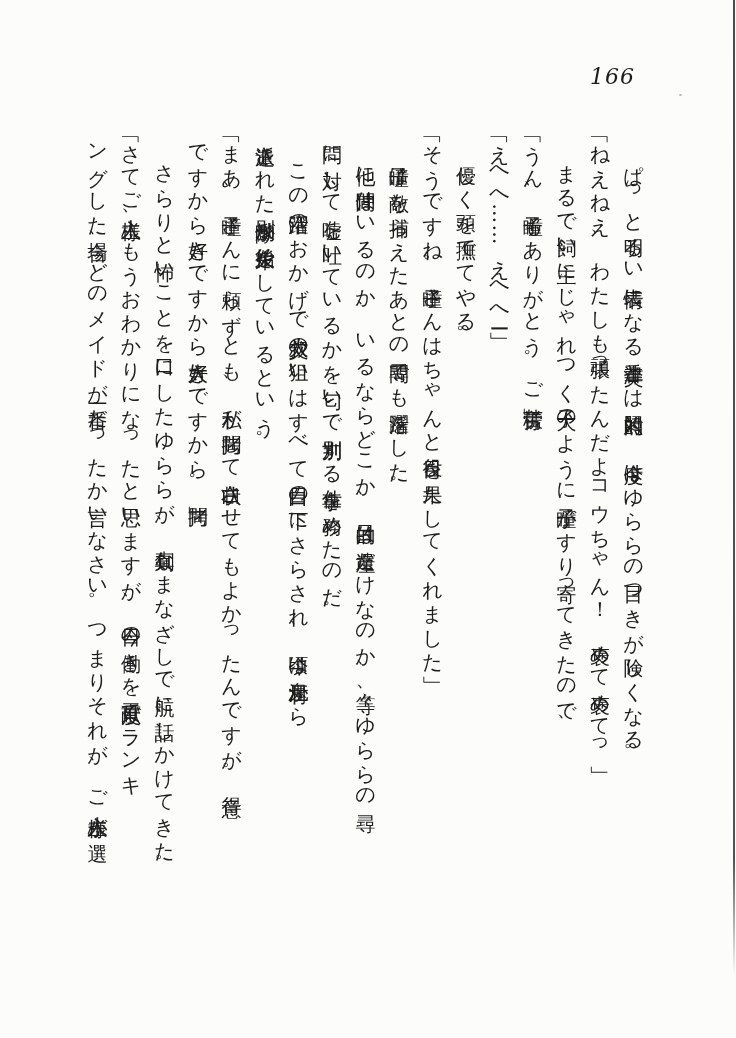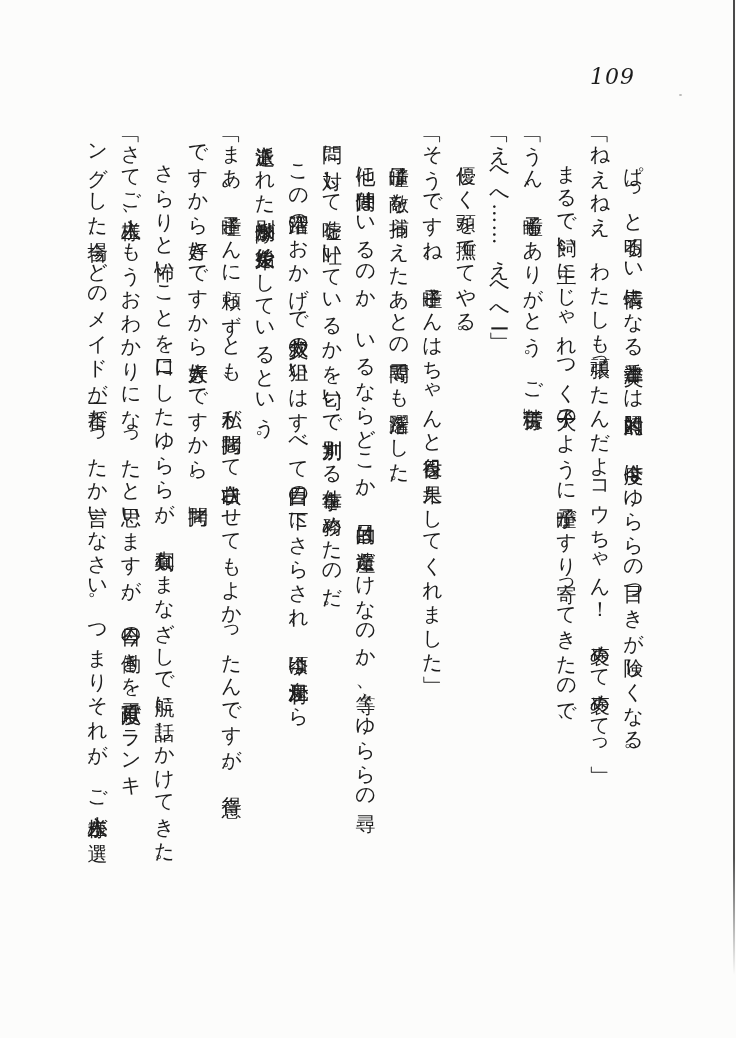--- a/index.html
+++ b/index.html
@@ -64,21 +64,21 @@
     width: 3px;
     height: 2px;
     background: #b9b9b6;
     border-radius: 50%;
   }
 </style>
 </head>
 <body>
 
 <div class="page">
-  <div class="page-number">109</div>
+  <div class="page-number">166</div>
 
   <div class="text-block" id="text-block">
       <div class="col indent">ぱっと明るい表情になる香津美とは対照的に、今度はゆららの目つきが険しくなる。</div>
       <div class="col">「ねえねえ、わたしも頑張ったんだよコウちゃん！　褒めて褒めてっ」</div>
       <div class="col indent">まるで飼い主にじゃれつく子犬のように瞳子がすり寄ってきたので、</div>
       <div class="col">「うん、瞳子もありがとう。ご苦労様」</div>
       <div class="col">「えへへ……えへへー」</div>
       <div class="col indent">優しく頭を撫でてやる。</div>
       <div class="col">「そうですね。瞳子さんはちゃんと役目を果たしてくれました」</div>
       <div class="col indent">瞳子は敵を捕らえたあとの尋問でも活躍をした。</div>

